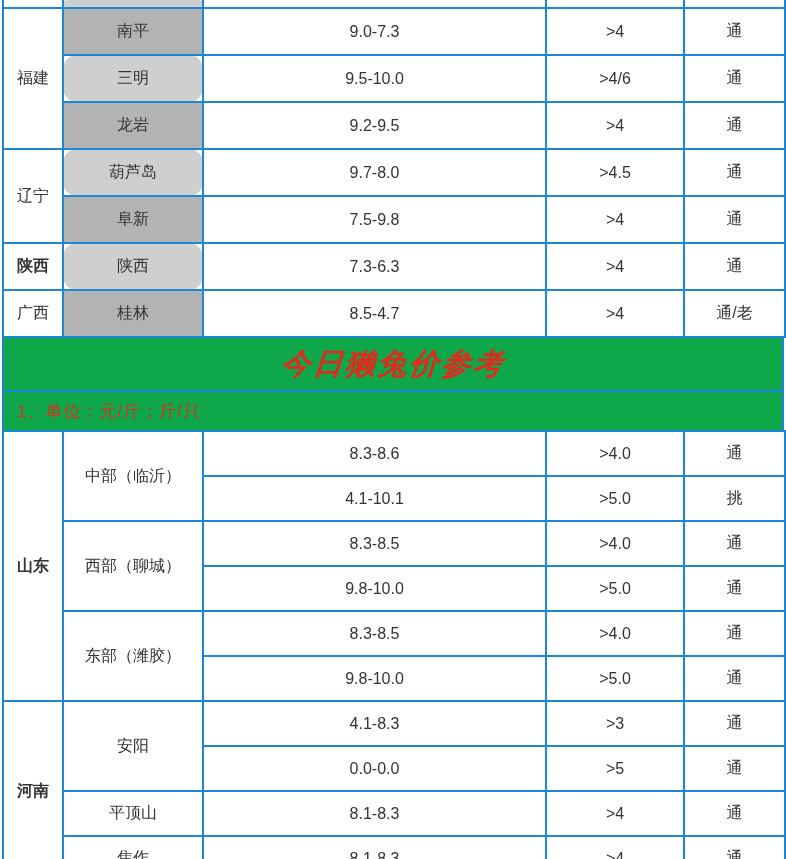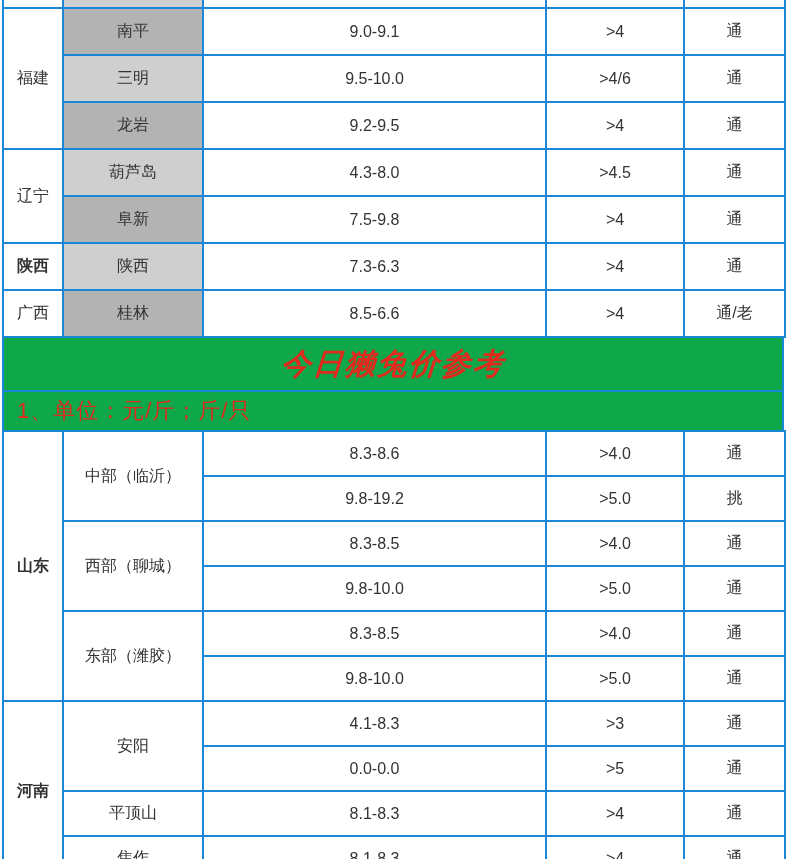--- a/index.html
+++ b/index.html
@@ -18,42 +18,42 @@
     border:2px solid var(--border_blue);
     text-align:center;vertical-align:middle;
     font-size:16px;color:var(--text_dark);
     height:43px;overflow:hidden;white-space:nowrap;
   }
   table.tbl.bottom td{height:41px;border-radius:22px;}
   td.prov{font-size:15px;}
   td.prov.bold{font-weight:bold;}
   td.city{font-size:15px;font-family:Liberation Mono, monospace;}
   td.g-dark{background:var(--cell_gray_dark);}
-  td.g-light{background:var(--cell_gray_light);}
+  td.g-light{background:var(--cell_gray_light);border-radius:14px;}
   tr.partial-top td{height:5px;border-top:0;}
   .banner{
     width:778px;margin-left:2px;height:52px;
     background:var(--banner_green);
     border-left:2px solid var(--border_blue);
     border-right:2px solid var(--border_blue);
     border-bottom:2px solid var(--border_blue);
     display:flex;align-items:center;justify-content:center;
   }
   .banner-title{
     color:var(--text_red);font-size:30px;font-weight:bold;font-style:italic;
     letter-spacing:2px;transform:skewX(-4deg);
   }
   .banner-sub{
     width:778px;margin-left:2px;height:38px;
     background:var(--banner_green);
     border-left:2px solid var(--border_blue);
     border-right:2px solid var(--border_blue);
     display:flex;align-items:center;
   }
-  .unit-note{color:var(--text_red);font-size:22px;padding-left:13px;letter-spacing:1px;}
+  .unit-note{color:var(--text_red);font-size:17px;padding-left:13px;letter-spacing:1px;}
 </style>
 </head>
 <body>
 
 <div class="page">
 
   <table class="tbl top">
     <colgroup>
       <col style="width:60px">
         <col style="width:140px">
@@ -66,41 +66,41 @@
       <td></td>
       <td class="city g-light"></td>
       <td></td>
       <td></td>
       <td></td>
     </tr>
 
     <tr>
       <td class="prov" rowspan="3">福建</td>
       <td class="city g-dark">南平</td>
-      <td>9.0-9.1</td>
+      <td>9.0-7.3</td>
       <td>&gt;4</td>
       <td>通</td>
     </tr>
     <tr>
       <td class="city g-light">三明</td>
       <td>9.5-10.0</td>
       <td>&gt;4/6</td>
       <td>通</td>
     </tr>
     <tr>
       <td class="city g-dark">龙岩</td>
       <td>9.2-9.5</td>
       <td>&gt;4</td>
       <td>通</td>
     </tr>
 
     <tr>
       <td class="prov" rowspan="2">辽宁</td>
       <td class="city g-light">葫芦岛</td>
-      <td>4.3-8.0</td>
+      <td>9.7-8.0</td>
       <td>&gt;4.5</td>
       <td>通</td>
     </tr>
     <tr>
       <td class="city g-dark">阜新</td>
       <td>7.5-9.8</td>
       <td>&gt;4</td>
       <td>通</td>
     </tr>
 
@@ -108,21 +108,21 @@
       <td class="prov bold">陕西</td>
       <td class="city g-light">陕西</td>
       <td>7.3-6.3</td>
       <td>&gt;4</td>
       <td>通</td>
     </tr>
 
     <tr>
       <td class="prov">广西</td>
       <td class="city g-dark">桂林</td>
-      <td>8.5-6.6</td>
+      <td>8.5-4.7</td>
       <td>&gt;4</td>
       <td>通/老</td>
     </tr>
   </tbody>
     </table>
 
   <div class="banner">
     <span class="banner-title">今日獭兔价参考</span>
   </div>
   <div class="banner-sub">
@@ -140,21 +140,21 @@
 
     <tbody>
         <tr>
       <td class="prov bold" rowspan="6">山东</td>
       <td class="city" rowspan="2">中部（临沂）</td>
       <td>8.3-8.6</td>
       <td>&gt;4.0</td>
       <td>通</td>
     </tr>
     <tr>
-      <td>9.8-19.2</td>
+      <td>4.1-10.1</td>
       <td>&gt;5.0</td>
       <td>挑</td>
     </tr>
     <tr>
       <td class="city" rowspan="2">西部（聊城）</td>
       <td>8.3-8.5</td>
       <td>&gt;4.0</td>
       <td>通</td>
     </tr>
     <tr>

